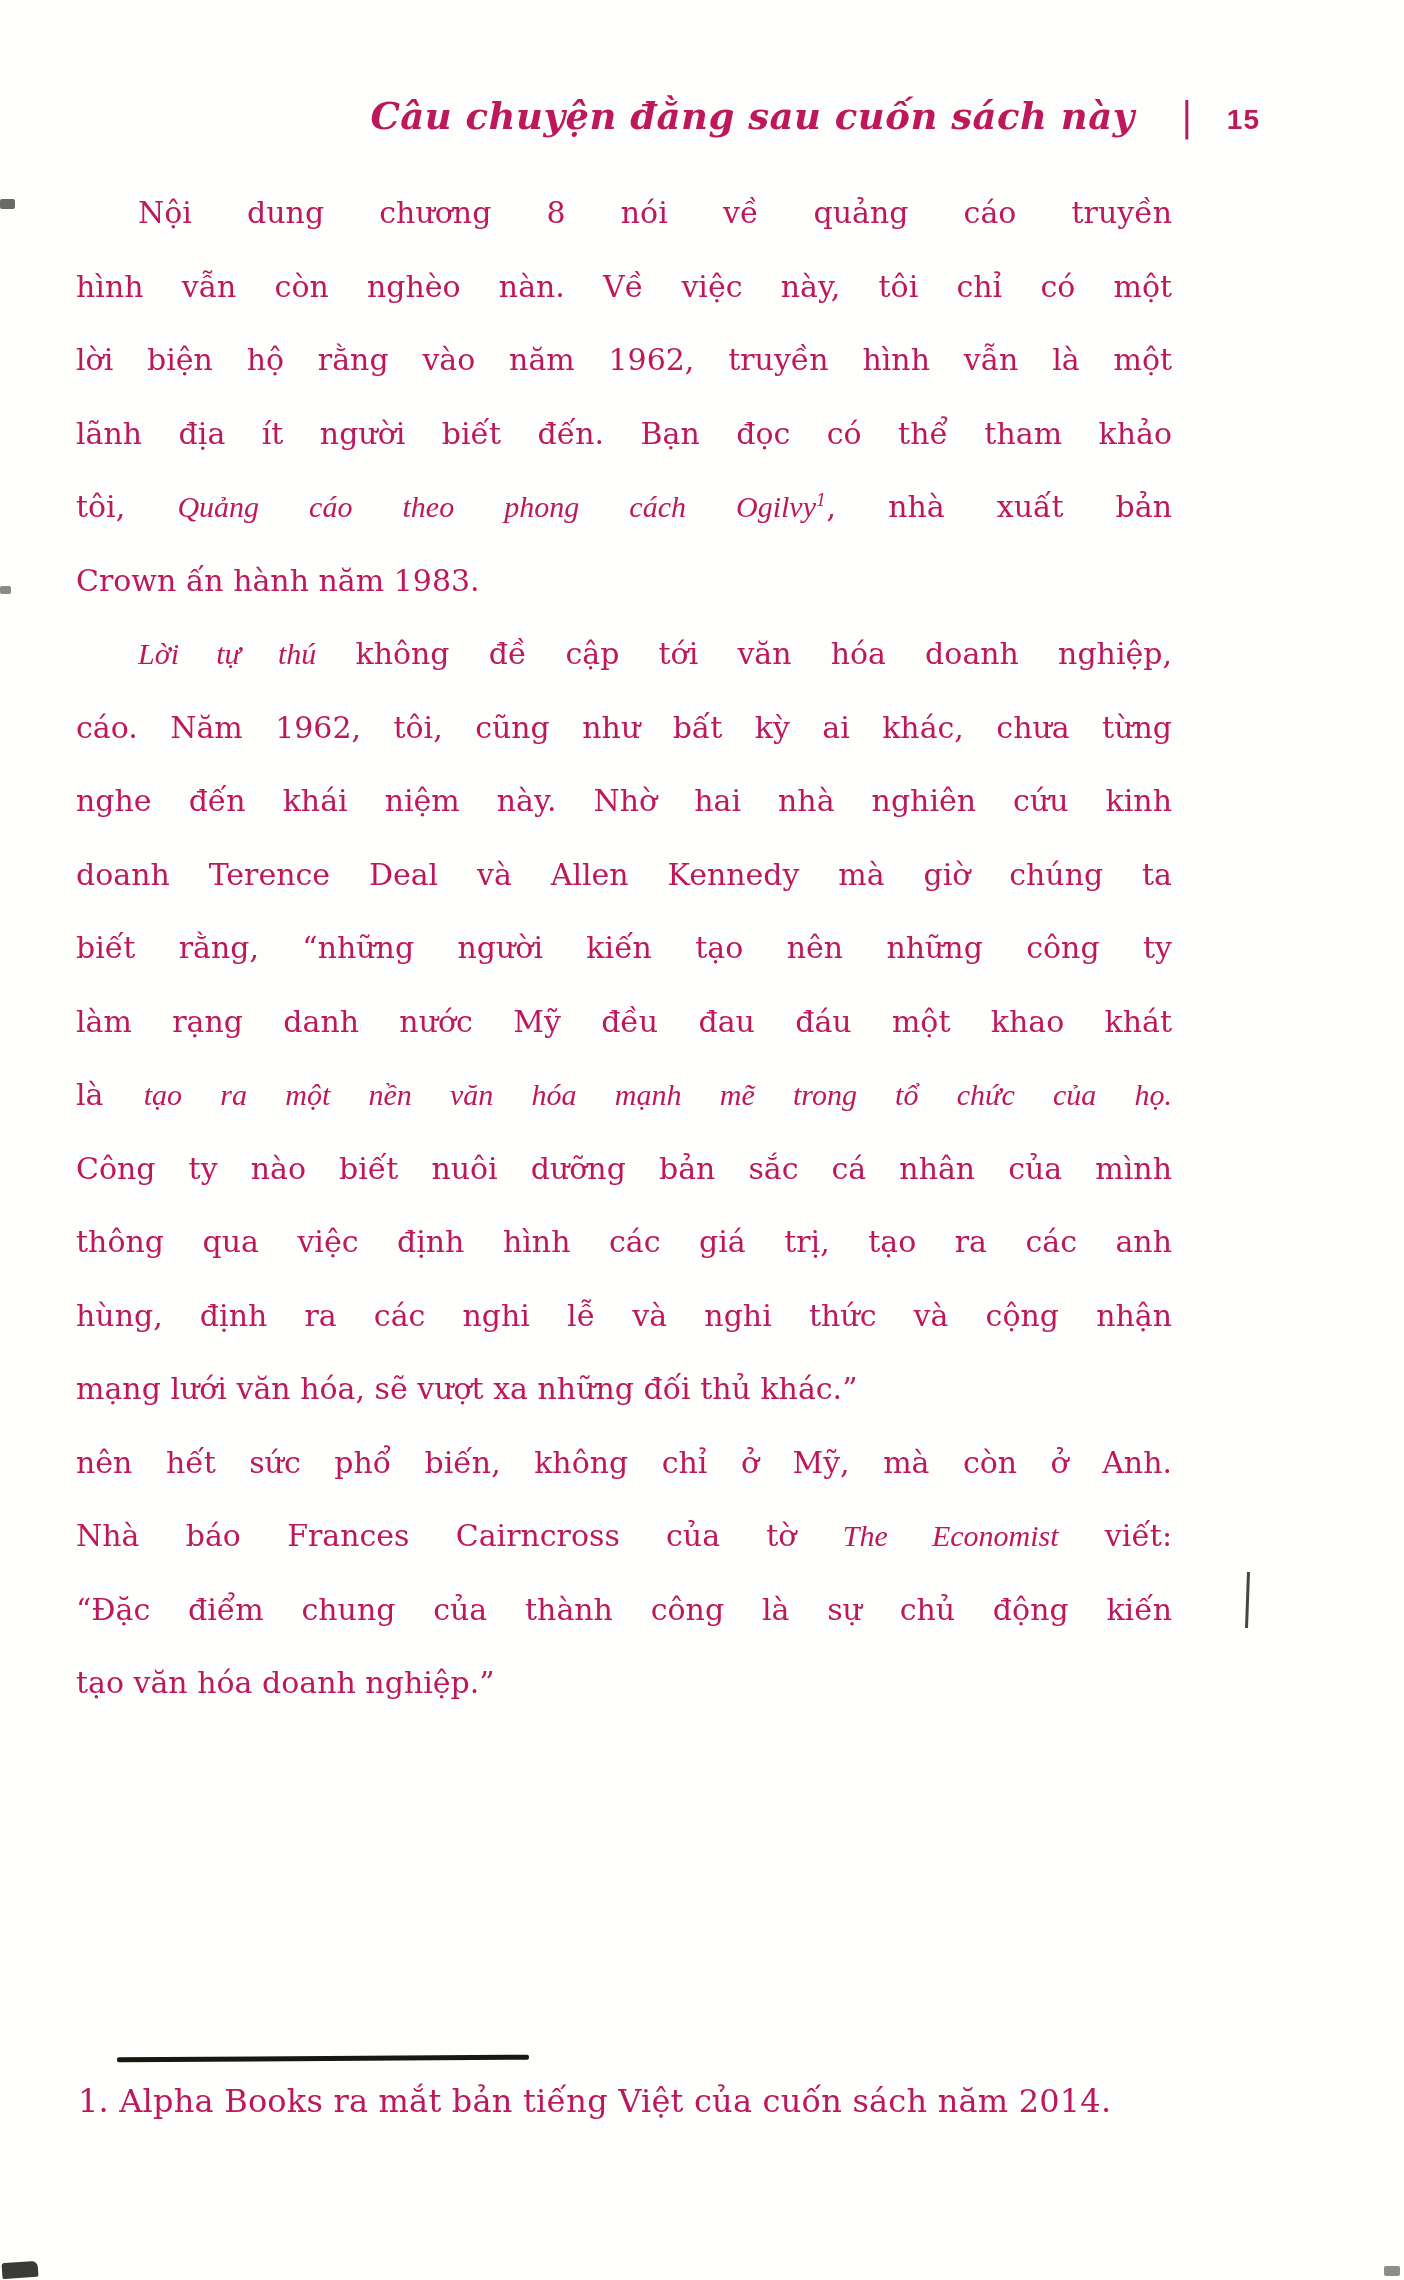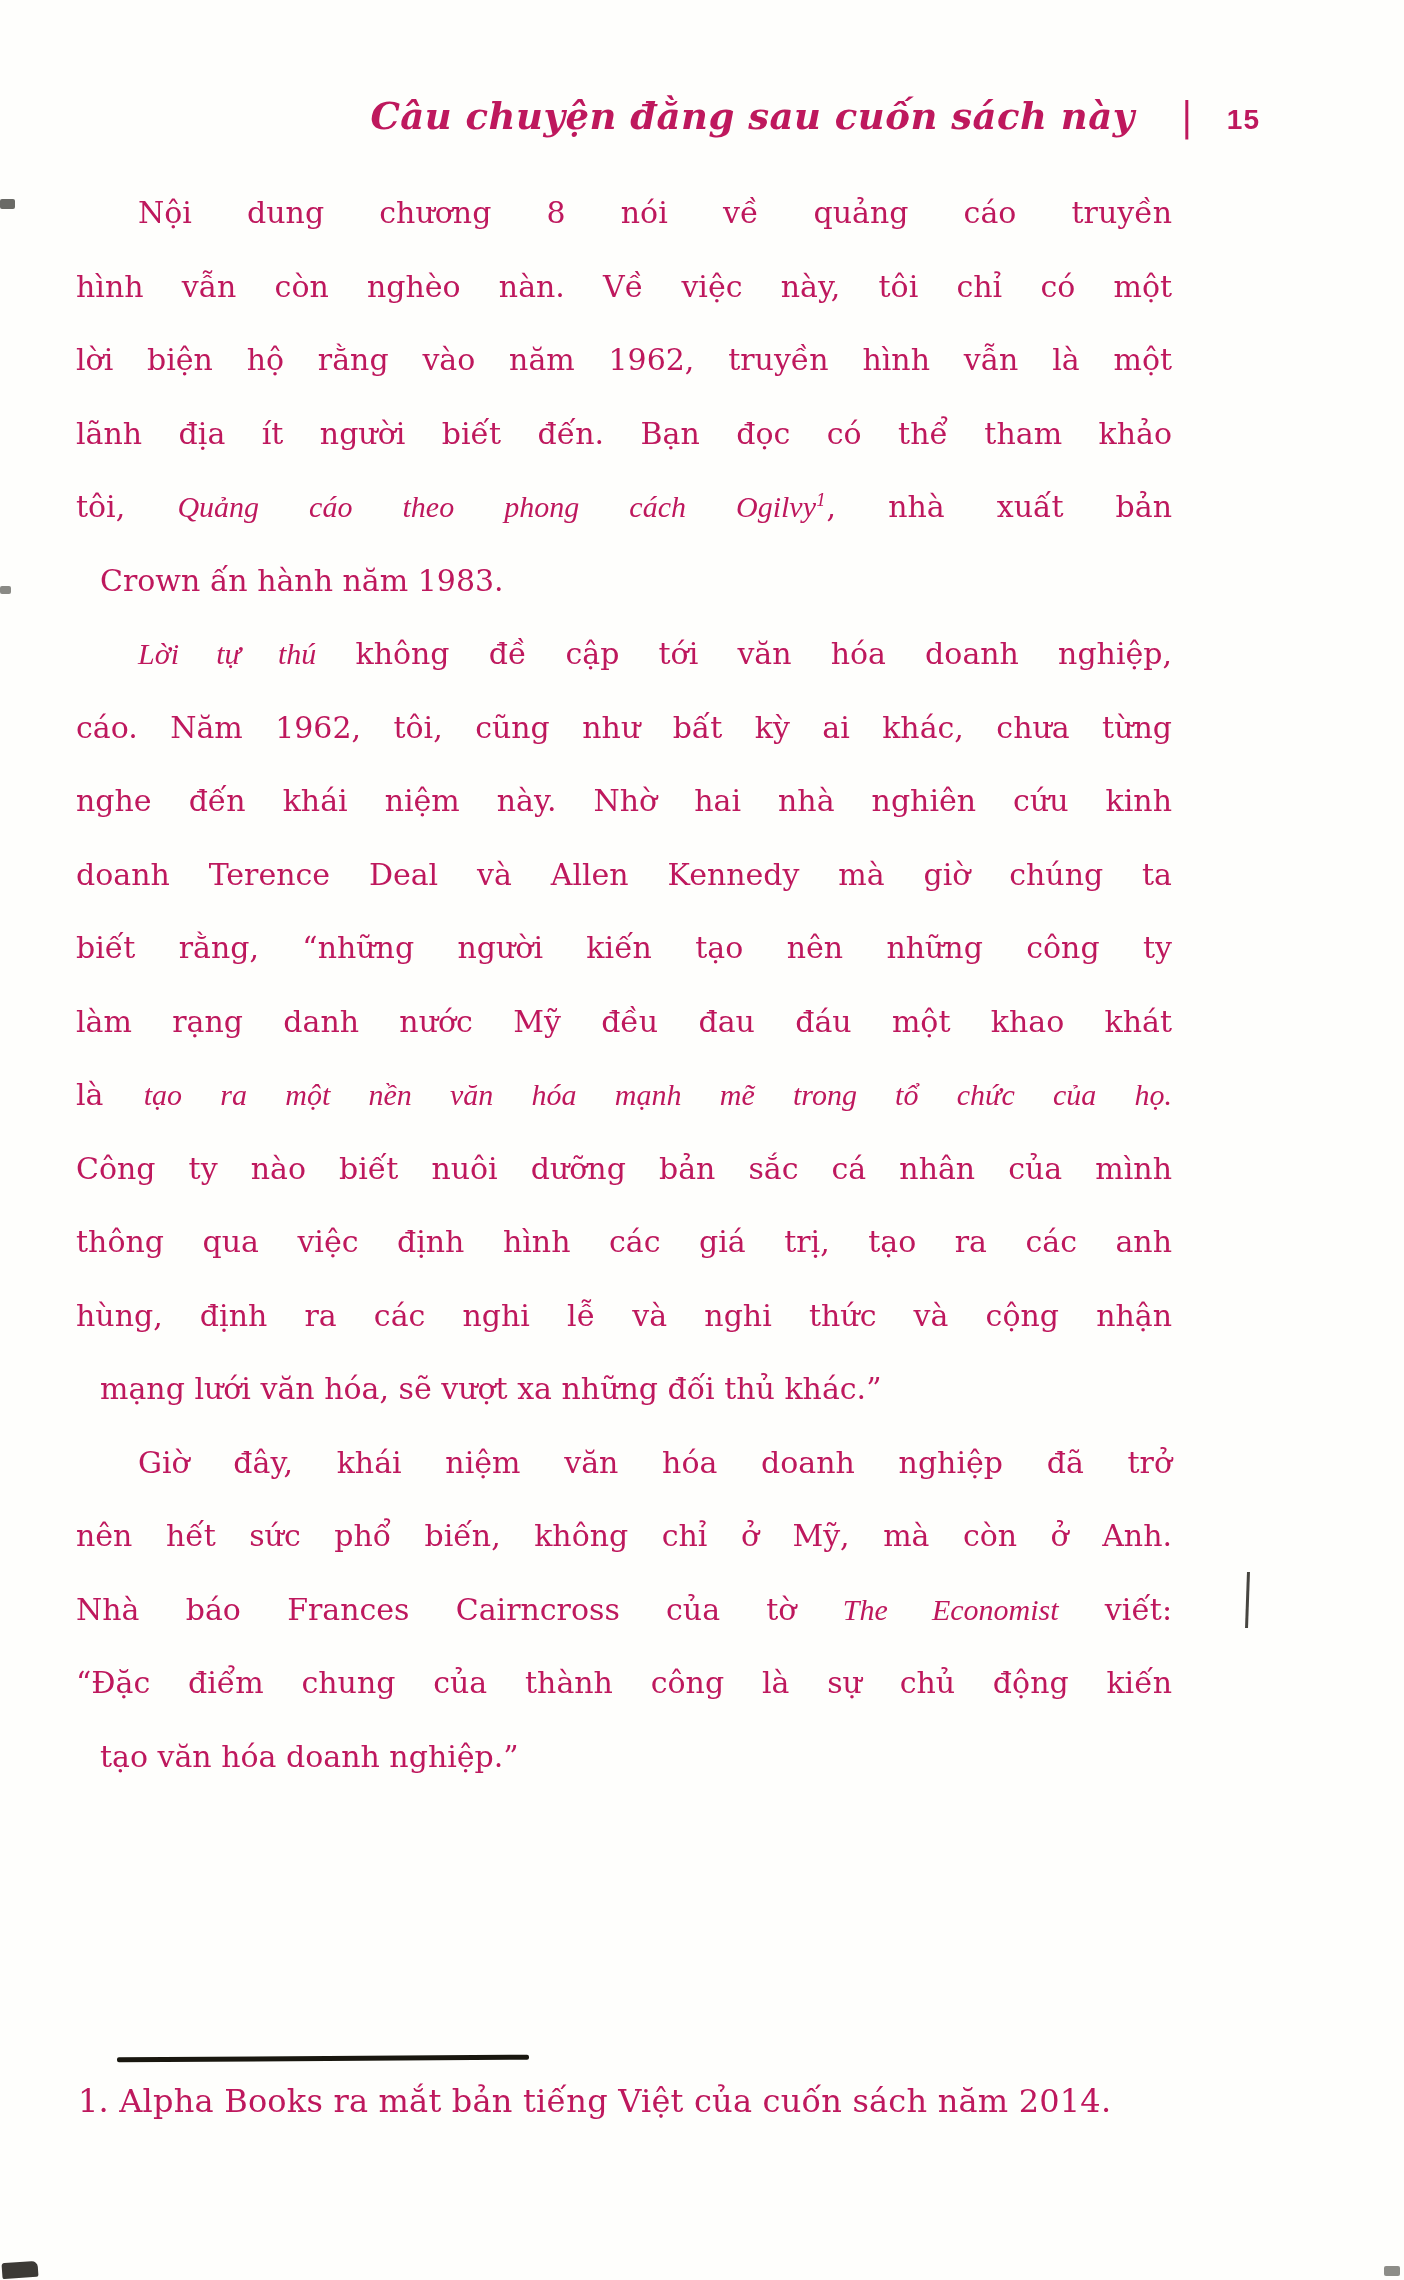--- a/index.html
+++ b/index.html
@@ -32,21 +32,21 @@
   .body-text{
     position:absolute;left:76px;top:176px;width:1096px;
     font-size:30px;
   }
   .tline{
     height:73.5px;line-height:73.5px;
     text-align:justify;text-align-last:justify;
     white-space:nowrap;
     text-justify:inter-word;
   }
-  .tline.noju{text-align:left;text-align-last:left;margin-left:24px;}
+  .tline.noju{text-align:left;text-align-last:left;}
   .tline.ind{padding-left:62px;}
   .seg-italic{font-style:italic;font-family:Liberation Serif, serif;}
   .seg-sup{font-style:italic;font-size:0.55em;vertical-align:super;line-height:0;}
   
   .footnote-rule{
     position:absolute;left:117px;top:2056px;width:412px;height:5px;
     background:#19170f;border-radius:2px;transform:rotate(-0.35deg);
   }
   .footnote{
     position:absolute;left:78px;top:2078px;width:1140px;
@@ -82,21 +82,20 @@
       <div class="tline"><span>cáo. Năm 1962, tôi, cũng như bất kỳ ai khác, chưa từng</span></div>
       <div class="tline"><span>nghe đến khái niệm này. Nhờ hai nhà nghiên cứu kinh</span></div>
       <div class="tline"><span>doanh Terence Deal và Allen Kennedy mà giờ chúng ta</span></div>
       <div class="tline"><span>biết rằng, “những người kiến tạo nên những công ty</span></div>
       <div class="tline"><span>làm rạng danh nước Mỹ đều đau đáu một khao khát</span></div>
       <div class="tline"><span>là </span><span class="seg-italic">tạo ra một nền văn hóa mạnh mẽ trong tổ chức của họ.</span></div>
       <div class="tline"><span>Công ty nào biết nuôi dưỡng bản sắc cá nhân của mình</span></div>
       <div class="tline"><span>thông qua việc định hình các giá trị, tạo ra các anh</span></div>
       <div class="tline"><span>hùng, định ra các nghi lễ và nghi thức và cộng nhận</span></div>
       <div class="tline noju"><span>mạng lưới văn hóa, sẽ vượt xa những đối thủ khác.”</span></div>
-      <div class="tline ind"><span>Giờ đây, khái niệm văn hóa doanh nghiệp đã trở</span></div>
       <div class="tline"><span>nên hết sức phổ biến, không chỉ ở Mỹ, mà còn ở Anh.</span></div>
       <div class="tline"><span>Nhà báo Frances Cairncross của tờ </span><span class="seg-italic">The Economist</span><span> viết:</span></div>
       <div class="tline"><span>“Đặc điểm chung của thành công là sự chủ động kiến</span></div>
       <div class="tline noju"><span>tạo văn hóa doanh nghiệp.”</span></div>
     </div>
 
   <div class="footnote-rule"></div>
   <div class="footnote">1. Alpha Books ra mắt bản tiếng Việt của cuốn sách năm 2014.</div>
 
   <div class="artifact a-left1"></div>

